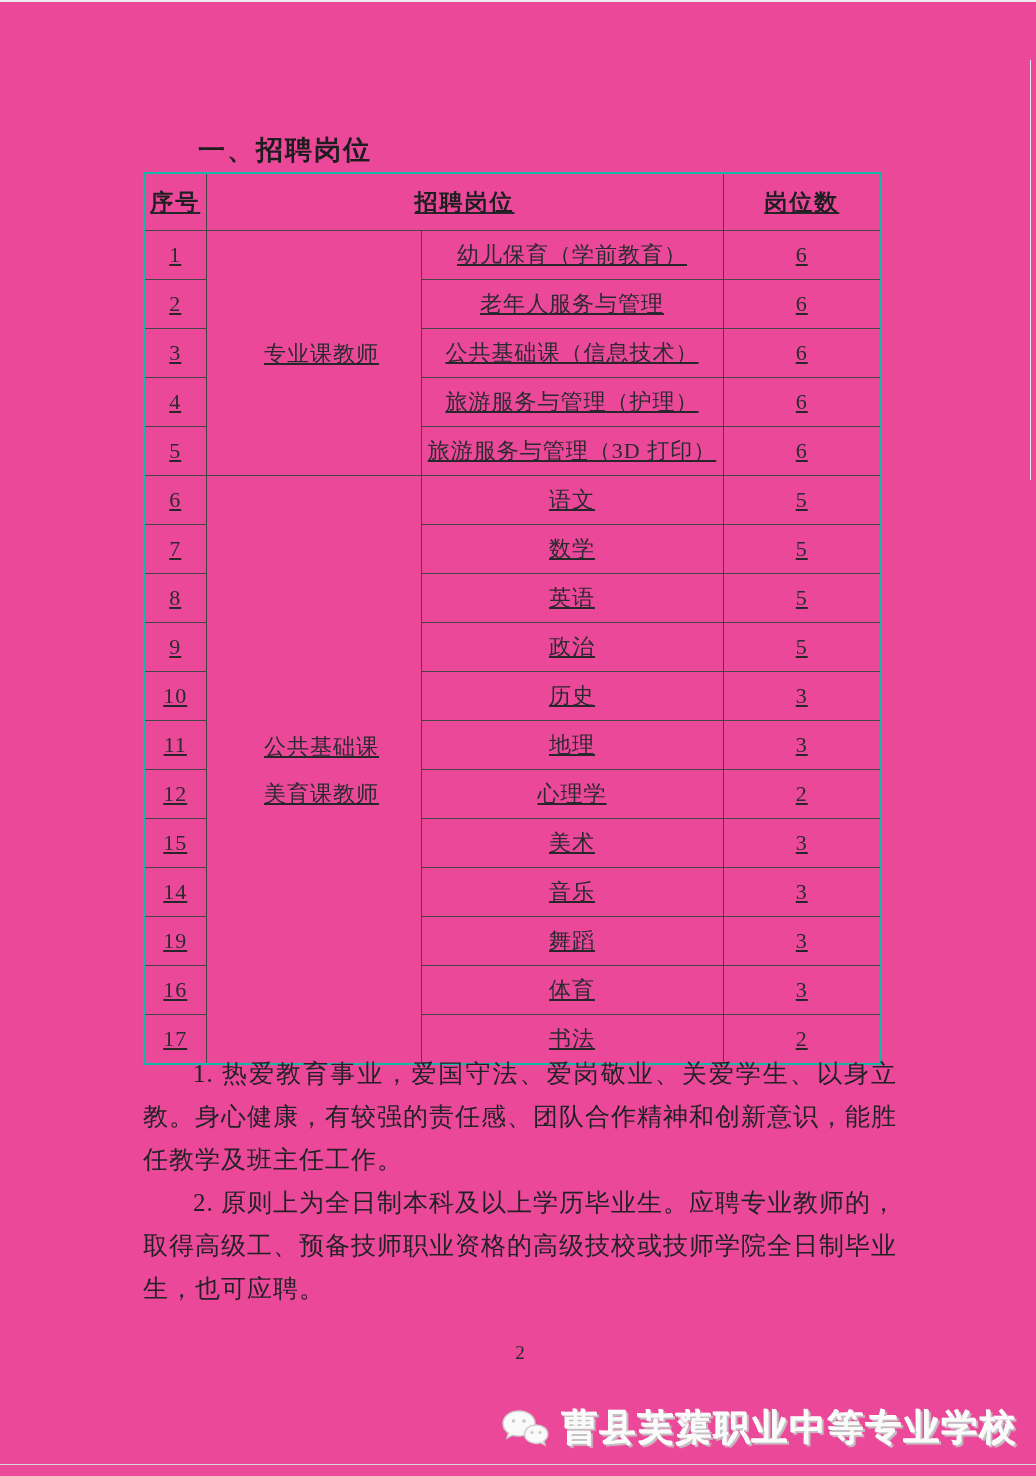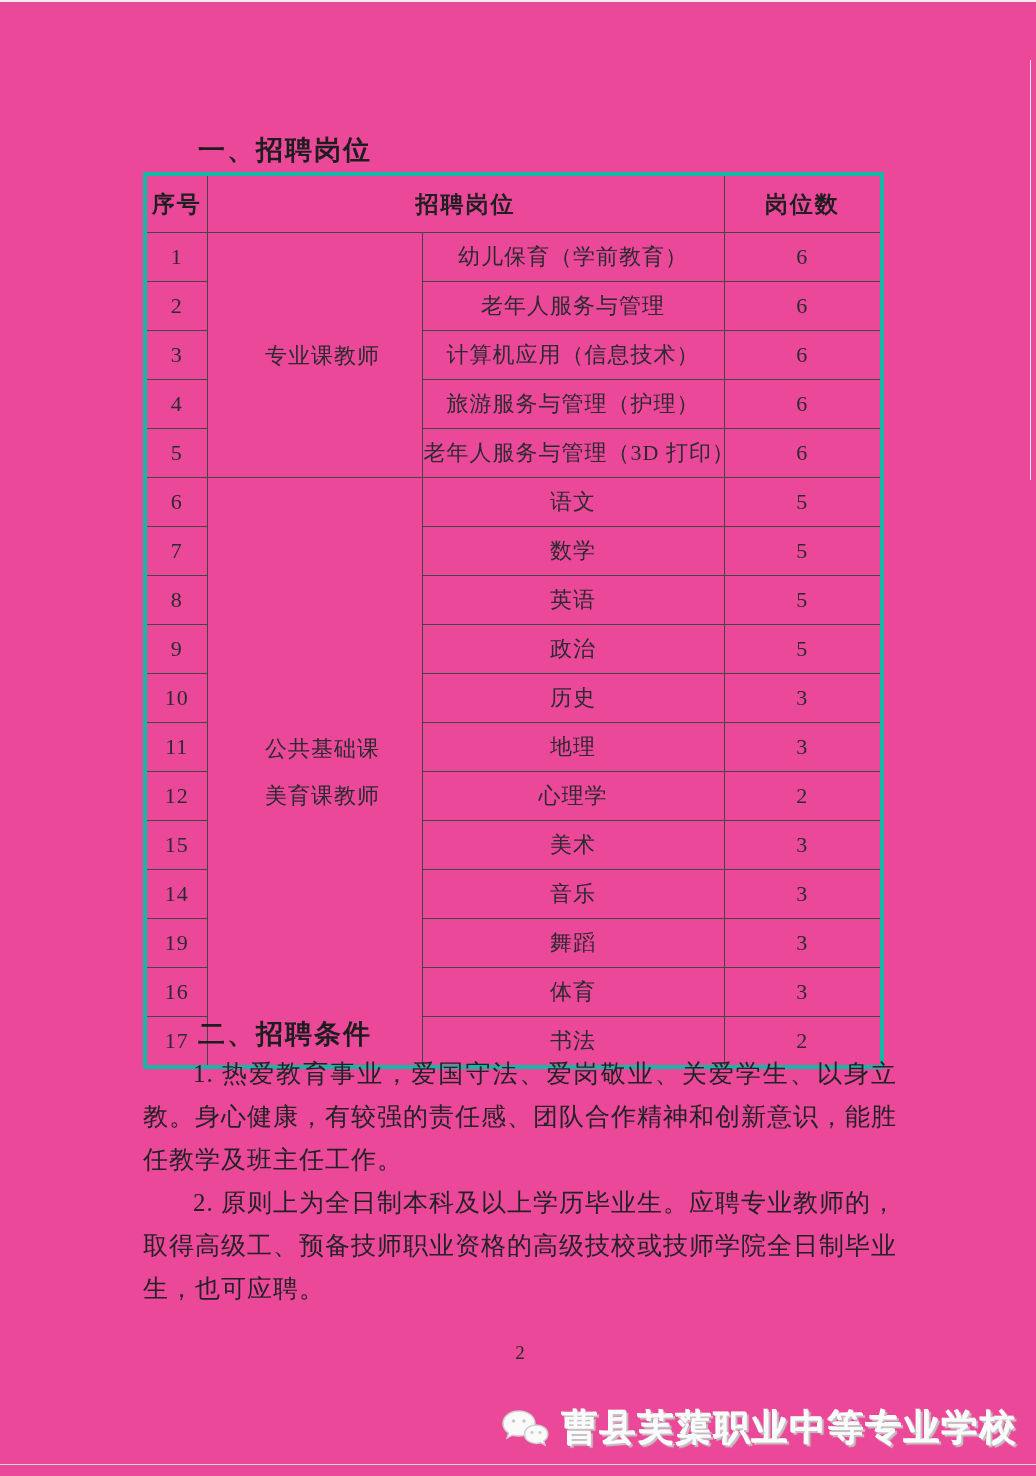--- a/index.html
+++ b/index.html
@@ -32,21 +32,21 @@
 
   table.positions {
     position: absolute; left: 143px; top: 172px;
     width: 737px;
     border-collapse: collapse;
     table-layout: fixed;
   }
   table.positions, table.positions th, table.positions td {
     border: 1px solid #454548;
   }
-  table.positions { border: 4px solid #14b8a6; }
+  table.positions { border: 2px solid #14b8a6; text-decoration: underline; }
   table.positions th {
     height: 54px;
     font-family: "Liberation Sans", sans-serif;
     font-weight: bold; font-size: 23px; color: #1f1f22;
     text-align: center; vertical-align: middle;
     letter-spacing: 2px;
   }
   table.positions td {
     height: 46px;
     font-size: 22px; color: #2a2a30;
@@ -122,31 +122,31 @@
           <td>幼儿保育（学前教育）</td>
           <td>6</td>
         </tr>
         <tr>
           <td>2</td>
           <td>老年人服务与管理</td>
           <td>6</td>
         </tr>
         <tr>
           <td>3</td>
-          <td>计算机应用（信息技术）</td>
+          <td>公共基础课（信息技术）</td>
           <td>6</td>
         </tr>
         <tr>
           <td>4</td>
           <td>旅游服务与管理（护理）</td>
           <td>6</td>
         </tr>
         <tr>
           <td>5</td>
-          <td>老年人服务与管理（3D 打印）</td>
+          <td>旅游服务与管理（3D 打印）</td>
           <td>6</td>
         </tr>
         <tr>
           <td>6</td>
           <td class="group-cell" rowspan="12">
             <div class="group-line">公共基础课</div>
             <div class="group-line">美育课教师</div>
           </td>
           <td>语文</td>
           <td>5</td>
@@ -202,21 +202,20 @@
           <td>3</td>
         </tr>
         <tr>
           <td>17</td>
           <td>书法</td>
           <td>2</td>
         </tr>
       </tbody>
   </table>
 
-  <div class="heading2">二、招聘条件</div>
 
   <div class="body-text">
     <p>1. 热爱教育事业，爱国守法、爱岗敬业、关爱学生、以身立教。身心健康，有较强的责任感、团队合作精神和创新意识，能胜任教学及班主任工作。</p>
     <p>2. 原则上为全日制本科及以上学历毕业生。应聘专业教师的，取得高级工、预备技师职业资格的高级技校或技师学院全日制毕业生，也可应聘。</p>
   </div>
 
   <div class="page-number">2</div>
 
   <div class="watermark">
     <svg class="wechat-icon" viewBox="0 0 52 44">

